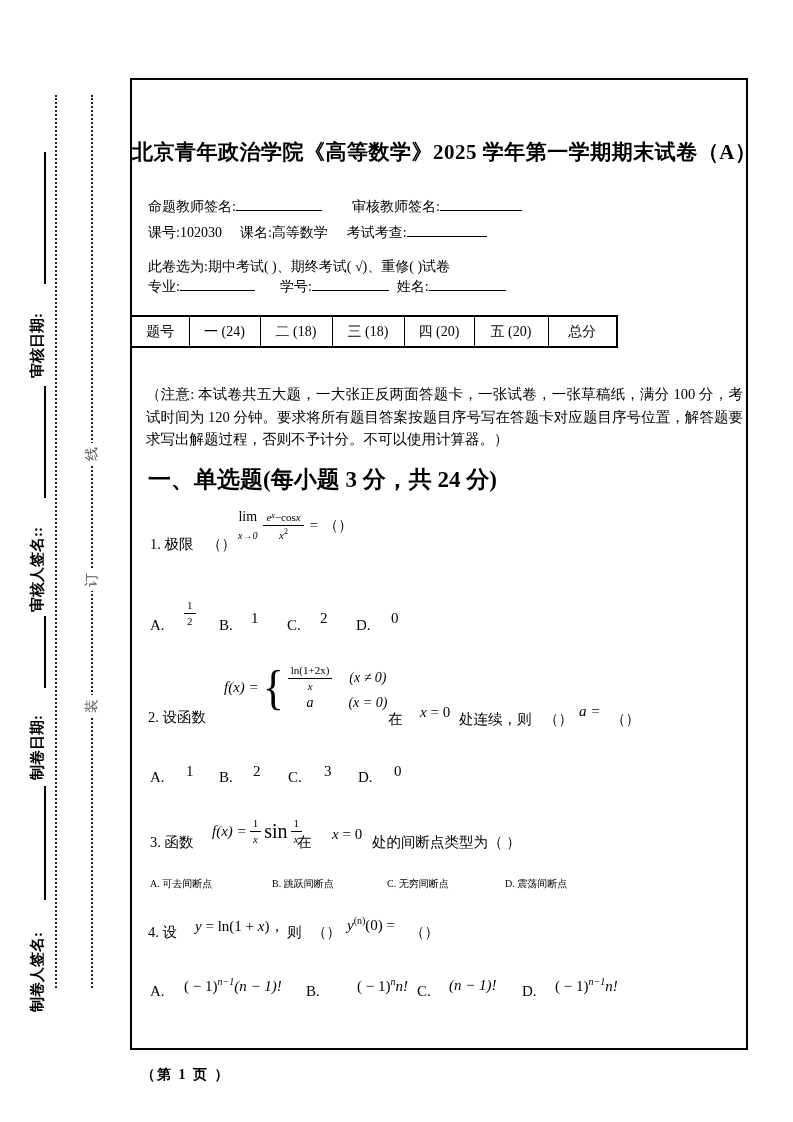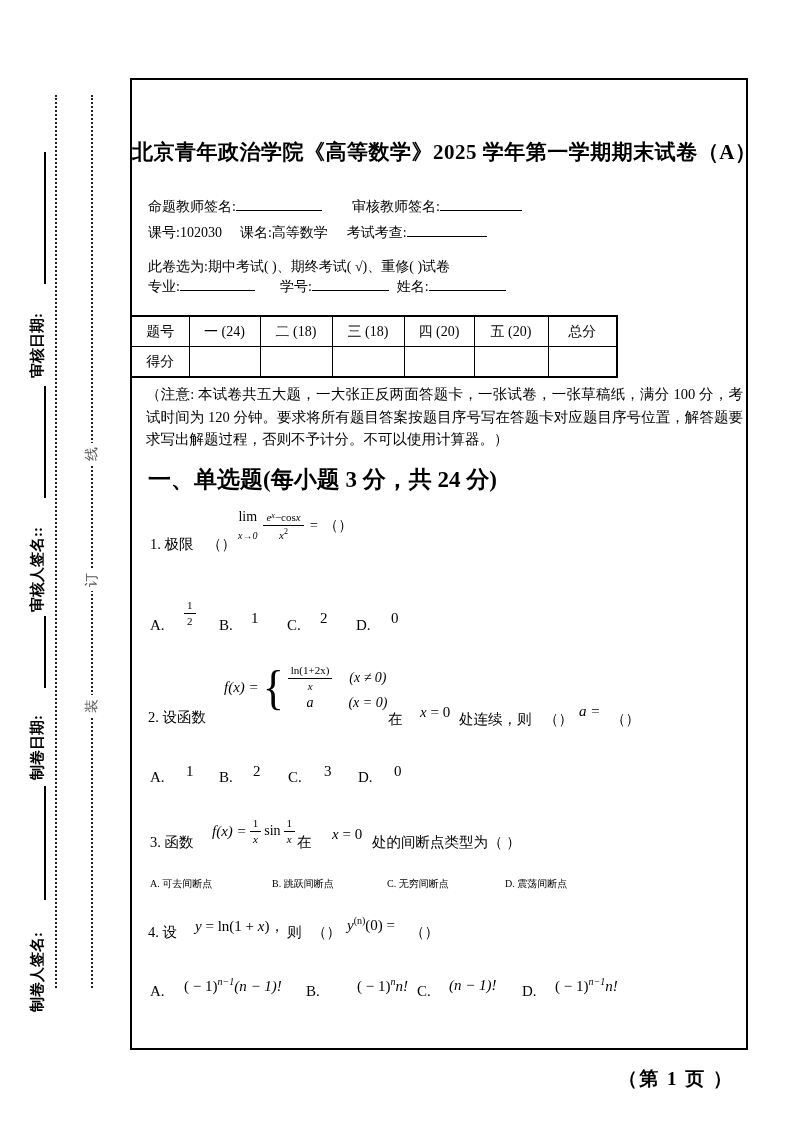--- a/index.html
+++ b/index.html
@@ -61,22 +61,22 @@
   .opt-val{font-size:15px;white-space:nowrap;}
   .opt-val sup{font-size:10px;}
   .opt-pair{font-size:10px;white-space:nowrap;}
   .brace{font-size:44px;font-weight:400;line-height:40px;transform:scaleY(1.12);margin:0 1px;}
   .rows{
     display:grid;grid-template-columns:auto auto;column-gap:16px;row-gap:3px;
     align-items:center;justify-items:center;font-size:14px;
   }
   .cond{font-size:14px;white-space:nowrap;}
   .footer{
-    position:absolute;left:120px;top:1066px;width:614px;text-align:right;
-    font-size:19px;font-weight:bold;letter-spacing:2px;
+    position:absolute;left:141px;top:1066px;width:614px;text-align:left;
+    font-size:14px;font-weight:bold;letter-spacing:2px;
   }
 </style>
 </head>
 <body>
 
 <div class="rotline">
   <span class="mlabel" style="left:40px">制卷人签名:</span>
   <span class="mblank" style="left:152px;width:114px"></span>
   <span class="mlabel" style="left:272px">制卷日期:</span>
   <span class="mblank" style="left:364px;width:72px"></span>
@@ -119,29 +119,20 @@
   <tbody>
       <tr>
     <td>题号</td>
     <td>一 (24)</td>
     <td>二 (18)</td>
     <td>三 (18)</td>
     <td>四 (20)</td>
     <td>五 (20)</td>
     <td>总分</td>
   </tr>
-  <tr>
-    <td>得分</td>
-    <td></td>
-    <td></td>
-    <td></td>
-    <td></td>
-    <td></td>
-    <td></td>
-  </tr>
 </tbody>
   </table>
 
 <div class="notice">（注意: 本试卷共五大题，一大张正反两面答题卡，一张试卷，一张草稿纸，满分 100 分，考试时间为 120 分钟。要求将所有题目答案按题目序号写在答题卡对应题目序号位置，解答题要求写出解题过程，否则不予计分。不可以使用计算器。）</div>
 
 <div class="heading">一、单选题(每小题 3 分，共 24 分)</div>
 
 <div>
   <span class="abs qtext" style="left:150px;top:535px"><span>1.</span> <span>极限</span></span>
   <span class="abs qtext" style="left:207px;top:535px">（）</span>
@@ -207,21 +198,21 @@
 </div>
 
 <div>
   <span class="abs qtext" style="left:150px;top:833px"><span>3.</span> <span>函数</span></span>
   <div class="abs fx" style="left:212px;top:817px;gap:3px">
     <span class="mt" style="font-size:15px">f(x) =</span>
     <span class="frac">
         <span class="top">1</span>
         <span class="bot mt">x</span>
       </span>
-    <span style="font-size:14px">sin</span>
+    <span style="font-size:20px">sin</span>
     <span class="frac">
         <span class="top">1</span>
         <span class="bot mt">x</span>
       </span>
   </div>
   <span class="abs qtext" style="left:297px;top:833px">在</span>
   <span class="abs qtext" style="left:332px;top:826px;font-size:15px"><span class="mt">x</span><span> = 0</span></span>
   <span class="abs qtext" style="left:372px;top:833px">处的间断点类型为（ ）</span>
   <span class="abs opt-pair" style="left:150px;top:877px"><span>A.</span> <span>可去间断点</span></span>
   <span class="abs opt-pair" style="left:272px;top:877px"><span>B.</span> <span>跳跃间断点</span></span>

